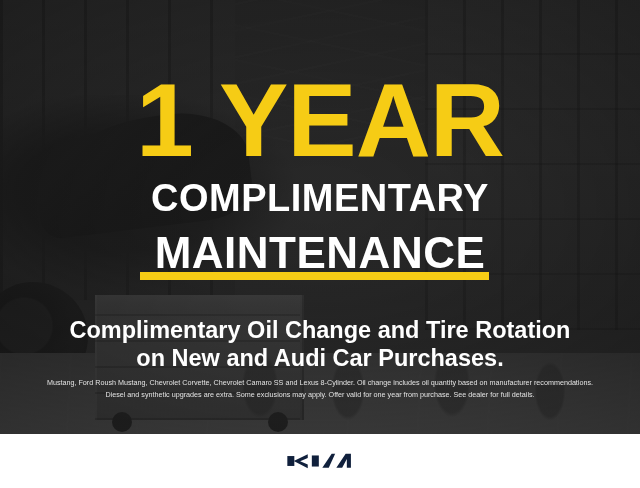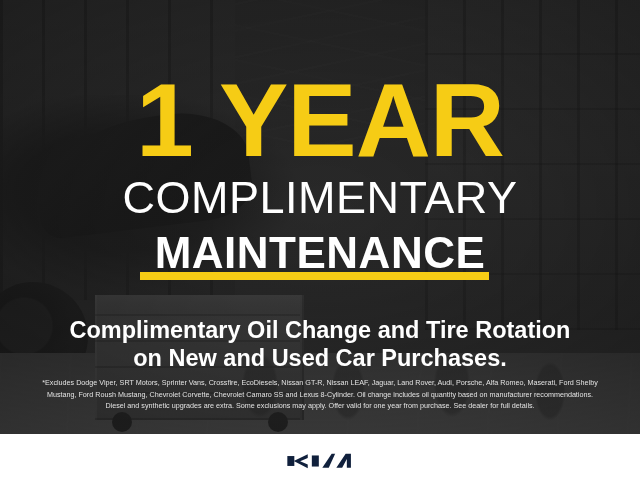--- a/index.html
+++ b/index.html
@@ -134,22 +134,22 @@
     line-height: 104px;
     letter-spacing: -1px;
     white-space: nowrap;
   }
 
   .headline-sub1 {
     position: absolute;
     top: 178px;
     left: 0; right: 0;
     color: #ffffff;
-    font-weight: normal;
-    font-size: 45px;
+    font-weight: bold;
+    font-size: 38px;
     line-height: 40px;
     letter-spacing: 0.5px;
     white-space: nowrap;
   }
   .headline-sub2 {
     position: absolute;
     top: 230px;
     left: 0; right: 0;
     color: #ffffff;
     font-weight: bold;
@@ -241,25 +241,24 @@
     <div class="headline-year">1 YEAR</div>
 
     <div class="headline-sub1">COMPLIMENTARY</div>
 
     <div class="headline-sub2">MAINTENANCE</div>
 
     <div class="divider"></div>
 
     <div class="offer">
       <span class="offer-line">Complimentary Oil Change and Tire Rotation</span>
-      <span class="offer-line">on New and Used Car Purchases.</span>
+      <span class="offer-line">on New and Audi Car Purchases.</span>
     </div>
 
     <div class="disclaimer">
-      <span class="disclaimer-line">*Excludes Dodge Viper, SRT Motors, Sprinter Vans, Crossfire, EcoDiesels, Nissan GT-R, Nissan LEAF, Jaguar, Land Rover, Audi, Porsche, Alfa Romeo, Maserati, Ford Shelby</span>
       <span class="disclaimer-line">Mustang, Ford Roush Mustang, Chevrolet Corvette, Chevrolet Camaro SS and Lexus 8-Cylinder. Oil change includes oil quantity based on manufacturer recommendations.</span>
       <span class="disclaimer-line">Diesel and synthetic upgrades are extra. Some exclusions may apply. Offer valid for one year from purchase. See dealer for full details.</span>
     </div>
   </div>
 
   <div class="footer">
     <svg class="kia-logo" viewBox="0 0 240 62" aria-hidden="true">
       <path fill="#10203c" d="M8 14 L32 14 L32 48 L8 48 Z"></path>
       <path fill="#10203c" d="M30 31 L78 8 L78 21 L52 32 L78 43 L78 56 Z"></path>
       <path fill="#10203c" d="M92 12 L116 12 L116 50 L92 50 Z"></path>

